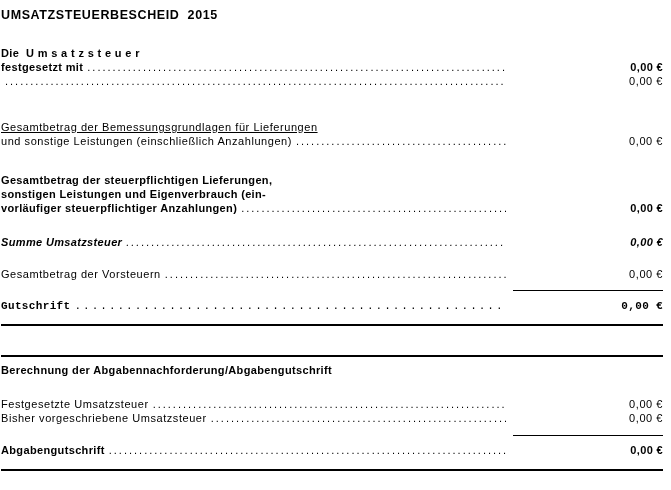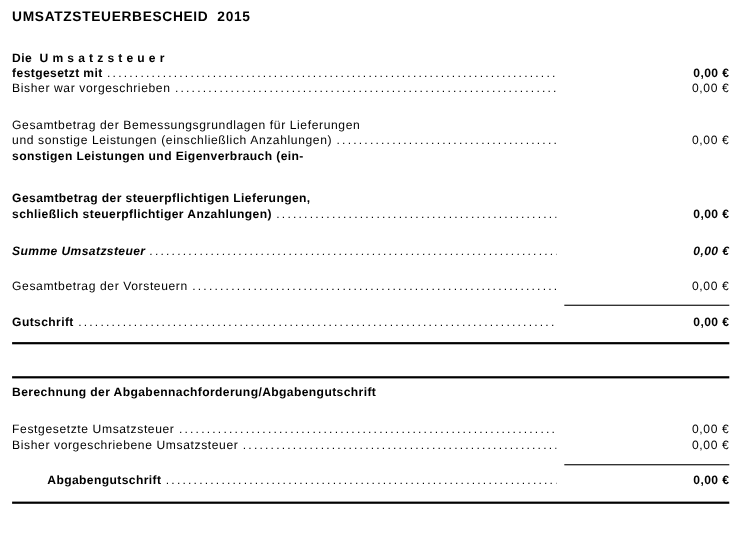--- a/index.html
+++ b/index.html
@@ -4,21 +4,21 @@
 <style>
   * { margin: 0; padding: 0; box-sizing: border-box; }
   html, body { background: #ffffff; }
   body {
     width: 671px; height: 490px;
     font-family: "Liberation Sans", sans-serif;
     color: #000;
   }
   .page {
     width: 671px; height: 490px;
-    padding: 8px 8px 0 11px;
+    padding: 8px 8px 0 1px;
     font-size: 11px;
     line-height: 14px;
     letter-spacing: 0.55px;
     overflow: hidden;
   }
   .bold { font-weight: bold; letter-spacing: 0.35px; }
   .pre  { white-space: pre; }
 
   .doc-title {
     font-size: 12.5px;
@@ -51,65 +51,64 @@
     border-top: 1.3px solid #000;
     height: 0;
   }
   .full-rule {
     border-top: 2px solid #000;
     height: 0;
   }
 
   
   .mt-intro    { margin-top: 24px; }
-  .mt-base     { margin-top: 19px; }
+  .mt-base     { margin-top: 32px; text-decoration: underline; }
   .mt-taxable  { margin-top: 25px; }
   .mt-sum      { margin-top: 20px; font-style: italic; }
   .mt-vorst    { margin-top: 18px; }
   .mt-rule1    { margin-top: 9px; }
-  .mt-credit   { margin-top: 8px; }
+  .mt-credit   { margin-top: 8px; font-family: Liberation Mono, monospace; }
   .mt-close    { margin-top: 11px; }
   .mt-sect     { margin-top: 29px; }
   .mt-heading  { margin-top: 6px; }
   .mt-calcrows { margin-top: 20px; }
   .mt-rule2    { margin-top: 10px; }
-  .mt-result   { margin-top: 7px; margin-left: 32px; }
+  .mt-result   { margin-top: 7px; }
   .mt-final    { margin-top: 12px; }
 </style>
 </head>
 <body>
 
 <div class="page">
 
   <div class="doc-title">UMSATZSTEUERBESCHEID  2015</div>
 
   <div class="bold pre mt-intro">Die  U m s a t z s t e u e r</div>
 
   <div class="row bold">
     <span class="label">festgesetzt mit</span>
     <span class="leader"></span>
     <span class="value">0,00 €</span>
   </div>
   <div class="row">
-    <span class="label">Bisher war vorgeschrieben</span>
     <span class="leader"></span>
     <span class="value">0,00 €</span>
   </div>
 
   <div class="mt-base">Gesamtbetrag der Bemessungsgrundlagen für Lieferungen</div>
   <div class="row">
     <span class="label">und sonstige Leistungen (einschließlich Anzahlungen)</span>
     <span class="leader"></span>
     <span class="value">0,00 €</span>
   </div>
 
+  <div class="bold mt-taxable">Gesamtbetrag der steuerpflichtigen Lieferungen,</div>
   <div class="bold">sonstigen Leistungen und Eigenverbrauch (ein-</div>
-  <div class="bold mt-taxable">Gesamtbetrag der steuerpflichtigen Lieferungen,</div>
   <div class="row bold">
-    <span class="label">schließlich steuerpflichtiger Anzahlungen)</span>
+    <span class="label">vorläufiger steuerpflichtiger Anzahlungen)</span>
     <span class="leader"></span>
     <span class="value">0,00 €</span>
   </div>
 
   <div class="row bold mt-sum">
     <span class="label">Summe Umsatzsteuer</span>
     <span class="leader"></span>
     <span class="value">0,00 €</span>
   </div>
 

